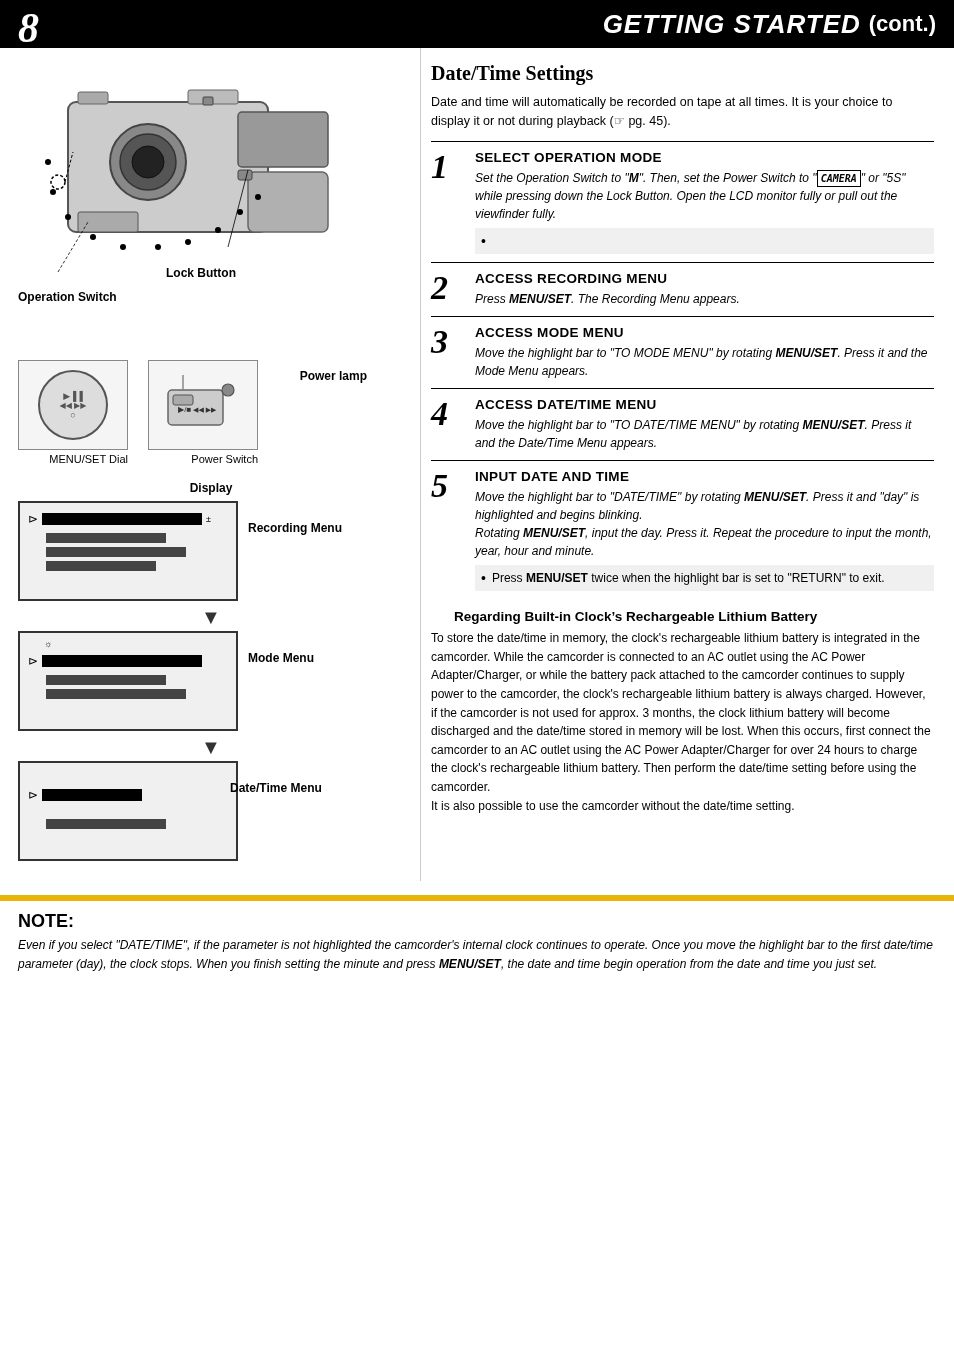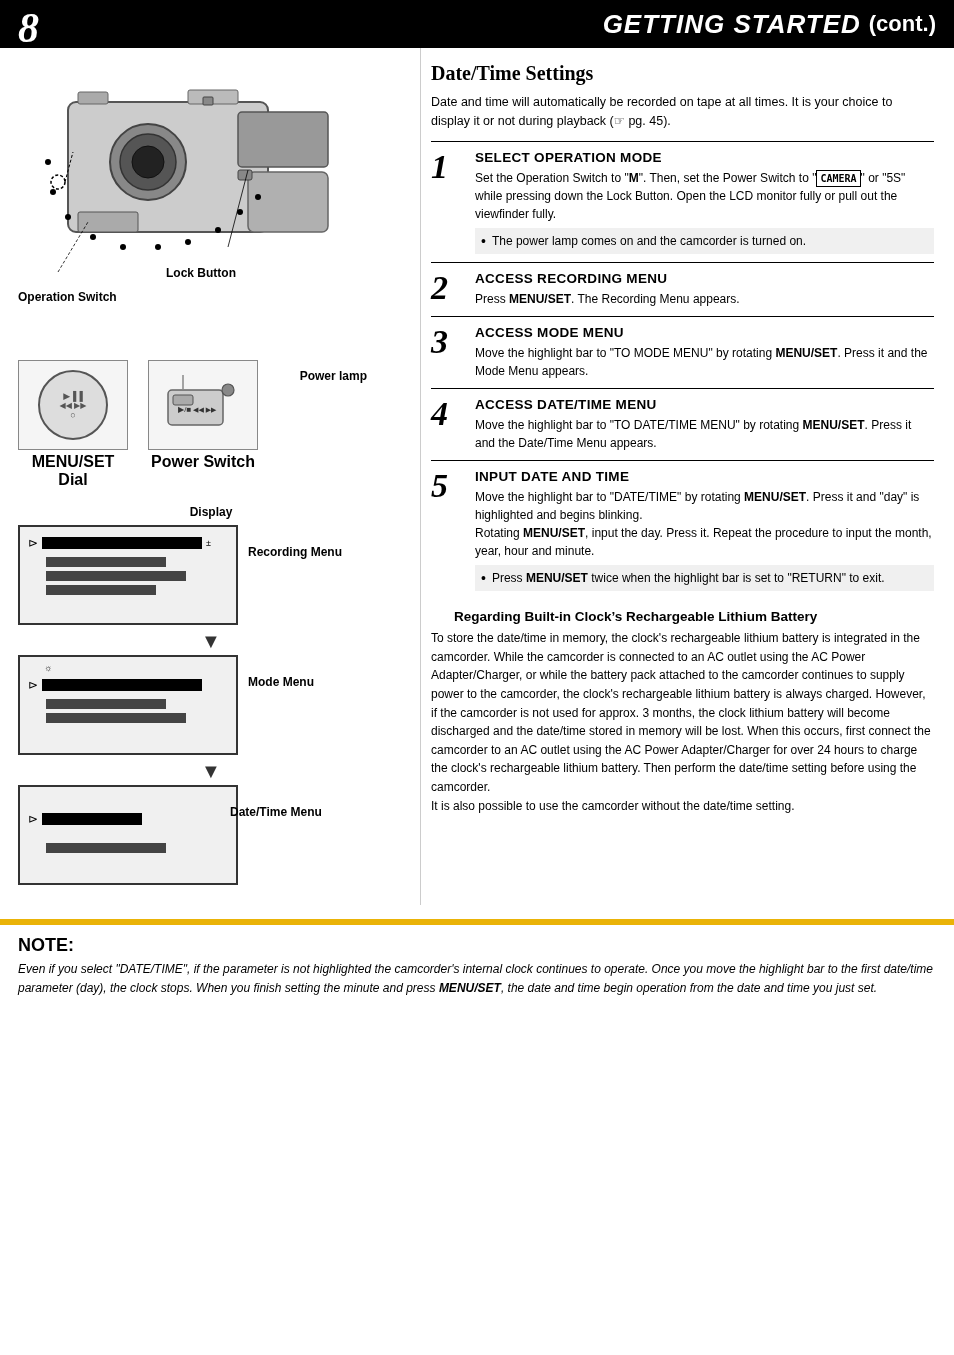--- a/index.html
+++ b/index.html
@@ -134,23 +134,23 @@
     }
     .power-lamp-label {
       position: absolute;
       right: -95px;
       top: 12px;
       font-size: 12px;
       font-weight: bold;
     }
     .bottom-label {
       width: 110px;
-      text-align: center;
-      font-size: 16px;
-      font-weight: bold;
+      text-align: right;
+      font-size: 11px;
+      font-weight: normal;
     }
 
     
     .display-section {
       margin-top: 16px;
     }
     .display-label {
       font-size: 12px;
       font-weight: bold;
       text-align: center;
@@ -240,20 +240,21 @@
     .step-heading {
       font-size: 13.5px;
       font-weight: bold;
       text-transform: uppercase;
       margin-bottom: 4px;
       letter-spacing: 0.3px;
     }
     .step-body {
       font-size: 12px;
       line-height: 1.5;
+      font-style: italic;
     }
     .step-body b {
       font-weight: bold;
     }
     .camera-box {
       display: inline-block;
       border: 1.5px solid #000;
       padding: 0 3px;
       font-size: 10px;
       font-weight: bold;
@@ -460,21 +461,20 @@
 
     <div class="step">
       <div class="step-number">1</div>
       <div class="step-content">
         <div class="step-heading">SELECT OPERATION MODE</div>
         <div class="step-body">
           Set the Operation Switch to "<b>M</b>". Then, set the Power Switch to "<span class="camera-box">CAMERA</span>" or "5S" while pressing down the Lock Button. Open the LCD monitor fully or pull out the viewfinder fully.
         </div>
         <div class="bullet-item">
           <span class="bullet-dot">•</span>
-          <span>The power lamp comes on and the camcorder is turned on.</span>
         </div>
       </div>
     </div>
 
     <div class="step">
       <div class="step-number">2</div>
       <div class="step-content">
         <div class="step-heading">ACCESS RECORDING MENU</div>
         <div class="step-body">
           Press <b>MENU/SET</b>. The Recording Menu appears.

